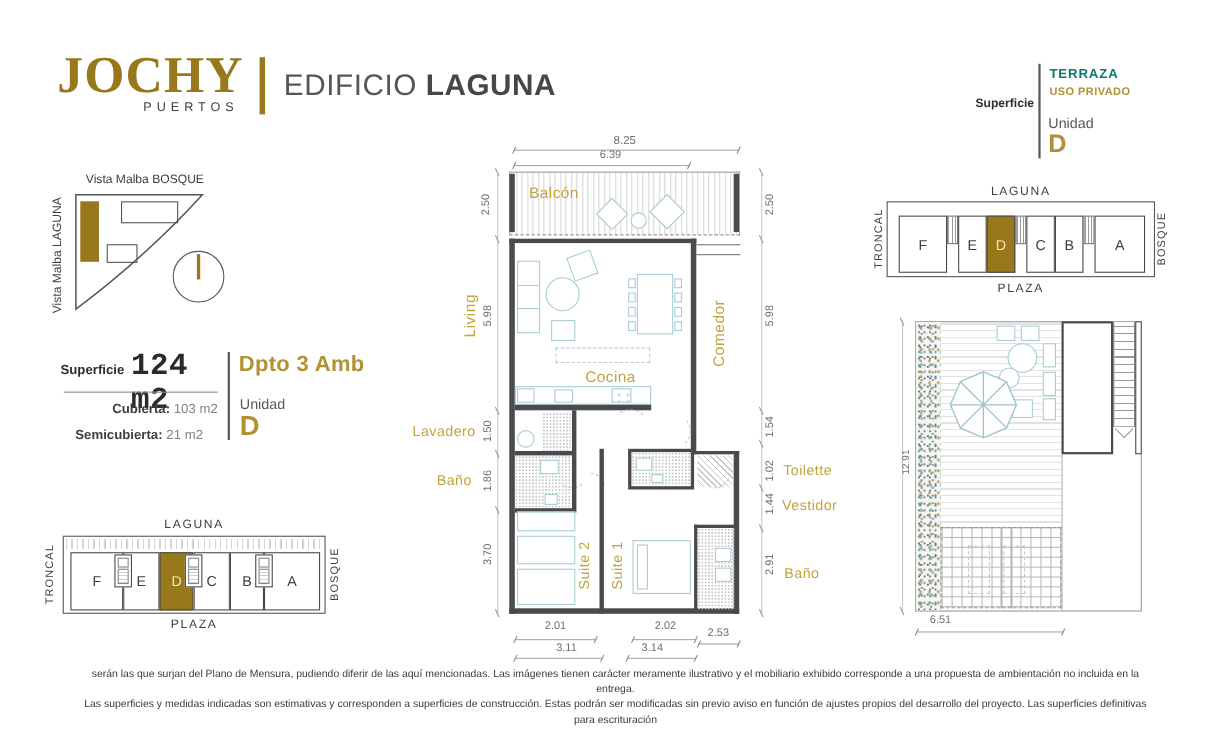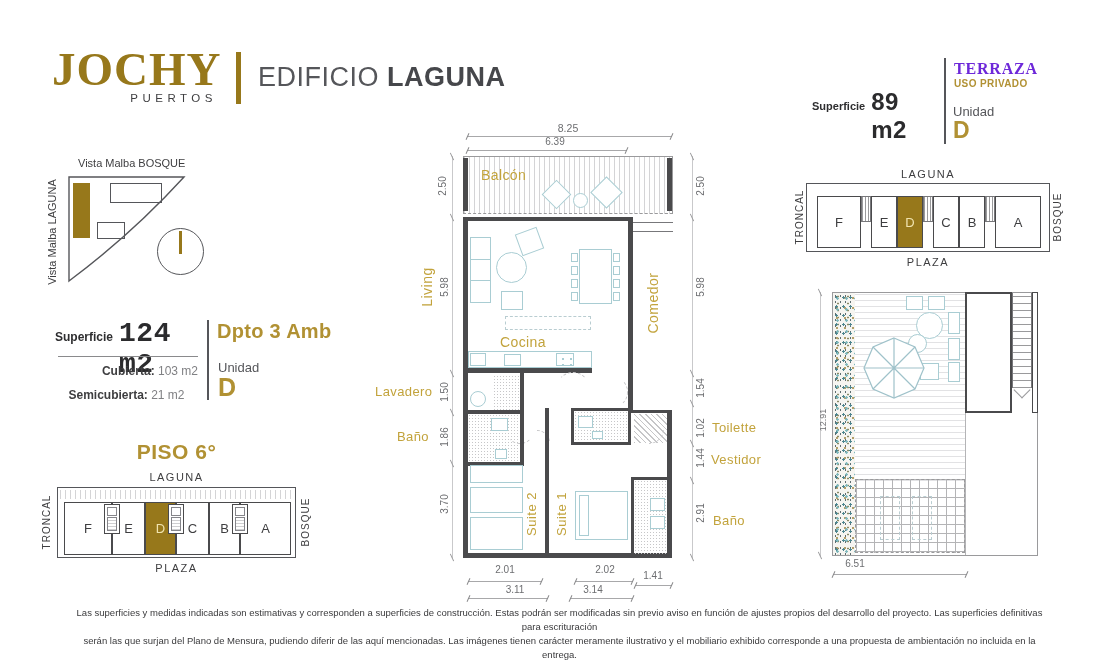--- a/index.html
+++ b/index.html
@@ -58,24 +58,23 @@
     <div style="font-size:11.5px;letter-spacing:4.5px;color:#3E3E40;text-align:right;margin-top:-2px;">PUERTOS</div>
   </div>
   <div class="abs" style="left:236px;top:52px;width:5px;height:52px;background:#97781B;"></div>
   <div class="abs" style="left:258px;top:62px;font-size:27px;letter-spacing:.5px;white-space:nowrap;text-align:center;">
     <span style="font-weight:500;color:#55565A;">EDIFICIO</span>
     <span style="font-weight:800;color:#46474B;">LAGUNA</span>
   </div>
 
   <div class="abs" style="left:812px;top:88px;width:128px;display:flex;align-items:baseline;justify-content:flex-end;gap:6px;">
     <span style="font-size:11px;font-weight:700;color:#2E2E30;">Superficie</span>
-    <span style="font-size:24px;font-weight:700;color:#2B2B2D;letter-spacing:.5px;">89 m2</span>
   </div>
   <div class="abs" style="left:944px;top:58px;width:2px;height:86px;background:#55565A;"></div>
-  <div class="abs" style="left:954px;top:60px;font-size:16px;font-weight:800;color:#6d28d9;letter-spacing:.8px;font-family:Liberation Serif, serif;">TERRAZA</div>
+  <div class="abs" style="left:954px;top:60px;font-size:12px;font-weight:800;color:#0f766e;letter-spacing:.8px;">TERRAZA</div>
   <div class="abs" style="left:954px;top:78px;font-size:10px;font-weight:700;color:#B19133;letter-spacing:.4px;">USO PRIVADO</div>
   <div class="abs" style="left:953px;top:104px;font-size:13px;color:#55565A;">Unidad</div>
   <div class="abs" style="left:953px;top:117px;font-size:23px;font-weight:700;color:#B19133;">D</div>
 
   <div class="abs" style="left:78px;top:157px;font-size:11px;color:#3E3E40;">Vista Malba BOSQUE</div>
   <div class="vtext" style="left:52px;top:232px;">
     <span style="font-size:11px;color:#3E3E40;">Vista Malba LAGUNA</span>
   </div>
   <svg class="abs" style="left:68px;top:176px;" width="120" height="108" viewBox="0 0 120 108">
     <path d="M1,1 L116,1 Q64,58 1,105 Z" fill="#fff" stroke="#55565A" stroke-width="1.4"></path>
@@ -97,21 +96,20 @@
   </div>
   <div class="abs" style="left:55px;top:388px;width:143px;text-align:center;font-size:12px;">
     <span style="font-weight:700;color:#3E3E40;">Semicubierta:</span>
     <span style="color:#808184;">21 m2</span>
   </div>
   <div class="abs" style="left:207px;top:320px;width:2px;height:80px;background:#55565A;"></div>
   <div class="abs" style="left:217px;top:320px;font-size:20px;font-weight:800;color:#B19133;letter-spacing:.3px;">Dpto 3 Amb</div>
   <div class="abs" style="left:218px;top:360px;font-size:13px;color:#55565A;">Unidad</div>
   <div class="abs" style="left:218px;top:373px;font-size:25px;font-weight:700;color:#B19133;">D</div>
 
-  <div class="abs" style="left:57px;top:440px;width:239px;text-align:center;font-size:21px;font-weight:800;color:#B19133;letter-spacing:.5px;">PISO 6°</div>
   <div class="abs" style="left:57px;top:471px;width:239px;text-align:center;font-size:11px;letter-spacing:1.5px;color:#3E3E40;">LAGUNA</div>
   <div class="abs" style="left:57px;top:487px;width:239px;height:71px;border:1.5px solid #55565A;box-sizing:border-box;background:#fff;">
     <div class="abs vstripes" style="left:2px;top:2px;width:231px;height:9px;"></div>
     <div class="ubox" style="left:6px;top:14px;width:48px;height:53px;">
         <span>F</span>
       </div>
     <div class="ubox" style="left:54px;top:14px;width:33px;height:53px;">
         <span>E</span>
       </div>
     <div class="ubox gold" style="left:87px;top:14px;width:31px;height:53px;">
@@ -185,21 +183,21 @@
     <div class="furn" style="left:571px;top:253px;width:7px;height:9px;"></div>
     <div class="furn" style="left:571px;top:266px;width:7px;height:9px;"></div>
     <div class="furn" style="left:571px;top:279px;width:7px;height:9px;"></div>
     <div class="furn" style="left:571px;top:292px;width:7px;height:9px;"></div>
     <div class="furn" style="left:613px;top:253px;width:7px;height:9px;"></div>
     <div class="furn" style="left:613px;top:266px;width:7px;height:9px;"></div>
     <div class="furn" style="left:613px;top:279px;width:7px;height:9px;"></div>
     <div class="furn" style="left:613px;top:292px;width:7px;height:9px;"></div>
 
     <div class="abs" style="left:505px;top:316px;width:86px;height:14px;border:1px dashed #b9cdd1;box-sizing:border-box;"></div>
-    <div class="goldlbl" style="left:500px;top:334px;font-size:14px;">Cocina</div>
+    <div class="goldlbl" style="left:532px;top:334px;font-size:14px;">Cocina</div>
     <div class="abs" style="left:468px;top:351px;width:124px;height:17px;border:1px solid #A9CDD3;box-sizing:border-box;"></div>
     <div class="furn" style="left:470px;top:353px;width:16px;height:13px;"></div>
     <div class="furn" style="left:504px;top:354px;width:17px;height:12px;"></div>
     <div class="furn stove" style="left:556px;top:353px;width:18px;height:13px;"></div>
     <div class="wall" style="left:468px;top:368px;width:124px;height:5px;"></div>
 
     <div class="arc" style="left:556px;top:372px;width:34px;height:34px;"></div>
     <div class="arc" style="left:596px;top:376px;width:32px;height:32px;transform:rotate(90deg);"></div>
     <div class="arc" style="left:506px;top:416px;width:28px;height:28px;transform:rotate(180deg);"></div>
     <div class="arc" style="left:524px;top:430px;width:26px;height:26px;transform:rotate(45deg);"></div>
@@ -279,21 +277,21 @@
         <span style="color:#6D6E71;font-size:10px;">1.44</span>
       </div>
     <div class="vtext" style="left:700px;top:513px;">
         <span style="color:#6D6E71;font-size:10px;">2.91</span>
       </div>
 
     <div class="dimtxt" style="left:470px;top:564px;width:70px;">2.01</div>
     <div class="dline" style="left:468px;top:581px;width:74px;"></div>
     <div class="dimtxt" style="left:570px;top:564px;width:70px;">2.02</div>
     <div class="dline" style="left:575px;top:581px;width:58px;"></div>
-    <div class="dimtxt" style="left:630px;top:570px;width:46px;">1.41</div>
+    <div class="dimtxt" style="left:630px;top:570px;width:46px;">2.53</div>
     <div class="dline" style="left:635px;top:585px;width:37px;"></div>
     <div class="dimtxt" style="left:480px;top:584px;width:70px;">3.11</div>
     <div class="dline" style="left:468px;top:598px;width:80px;"></div>
     <div class="dimtxt" style="left:558px;top:584px;width:70px;">3.14</div>
     <div class="dline" style="left:570px;top:598px;width:63px;"></div>
   </div>
 
   <div class="abs" style="left:806px;top:168px;width:244px;text-align:center;font-size:11px;letter-spacing:1.5px;color:#3E3E40;">LAGUNA</div>
   <div class="abs" style="left:806px;top:183px;width:244px;height:69px;border:1.5px solid #55565A;box-sizing:border-box;background:#fff;">
     <div class="ubox" style="left:10px;top:12px;width:44px;height:52px;">
@@ -356,17 +354,17 @@
     <div class="vtick" style="left:816px;top:292px;"></div>
       <div class="vtick" style="left:816px;top:555px;"></div>
     <div class="vtext" style="left:823px;top:420px;">
       <span style="color:#6D6E71;font-size:9px;">12.91</span>
       </div>
     <div class="dimtxt" style="left:820px;top:558px;width:70px;">6.51</div>
     <div class="dline" style="left:833px;top:574px;width:134px;"></div>
   </div>
 
   <div class="abs" style="left:70px;top:606px;width:979px;text-align:center;font-size:9.5px;line-height:14px;color:#3A3A3C;">
+    <div>serán las que surjan del Plano de Mensura, pudiendo diferir de las aquí mencionadas. Las imágenes tienen carácter meramente ilustrativo y el mobiliario exhibido corresponde a una propuesta de ambientación no incluida en la entrega.</div>
     <div>Las superficies y medidas indicadas son estimativas y corresponden a superficies de construcción. Estas podrán ser modificadas sin previo aviso en función de ajustes propios del desarrollo del proyecto. Las superficies definitivas para escrituración</div>
-    <div>serán las que surjan del Plano de Mensura, pudiendo diferir de las aquí mencionadas. Las imágenes tienen carácter meramente ilustrativo y el mobiliario exhibido corresponde a una propuesta de ambientación no incluida en la entrega.</div>
   </div>
 
 </div>
 
 </body></html>

